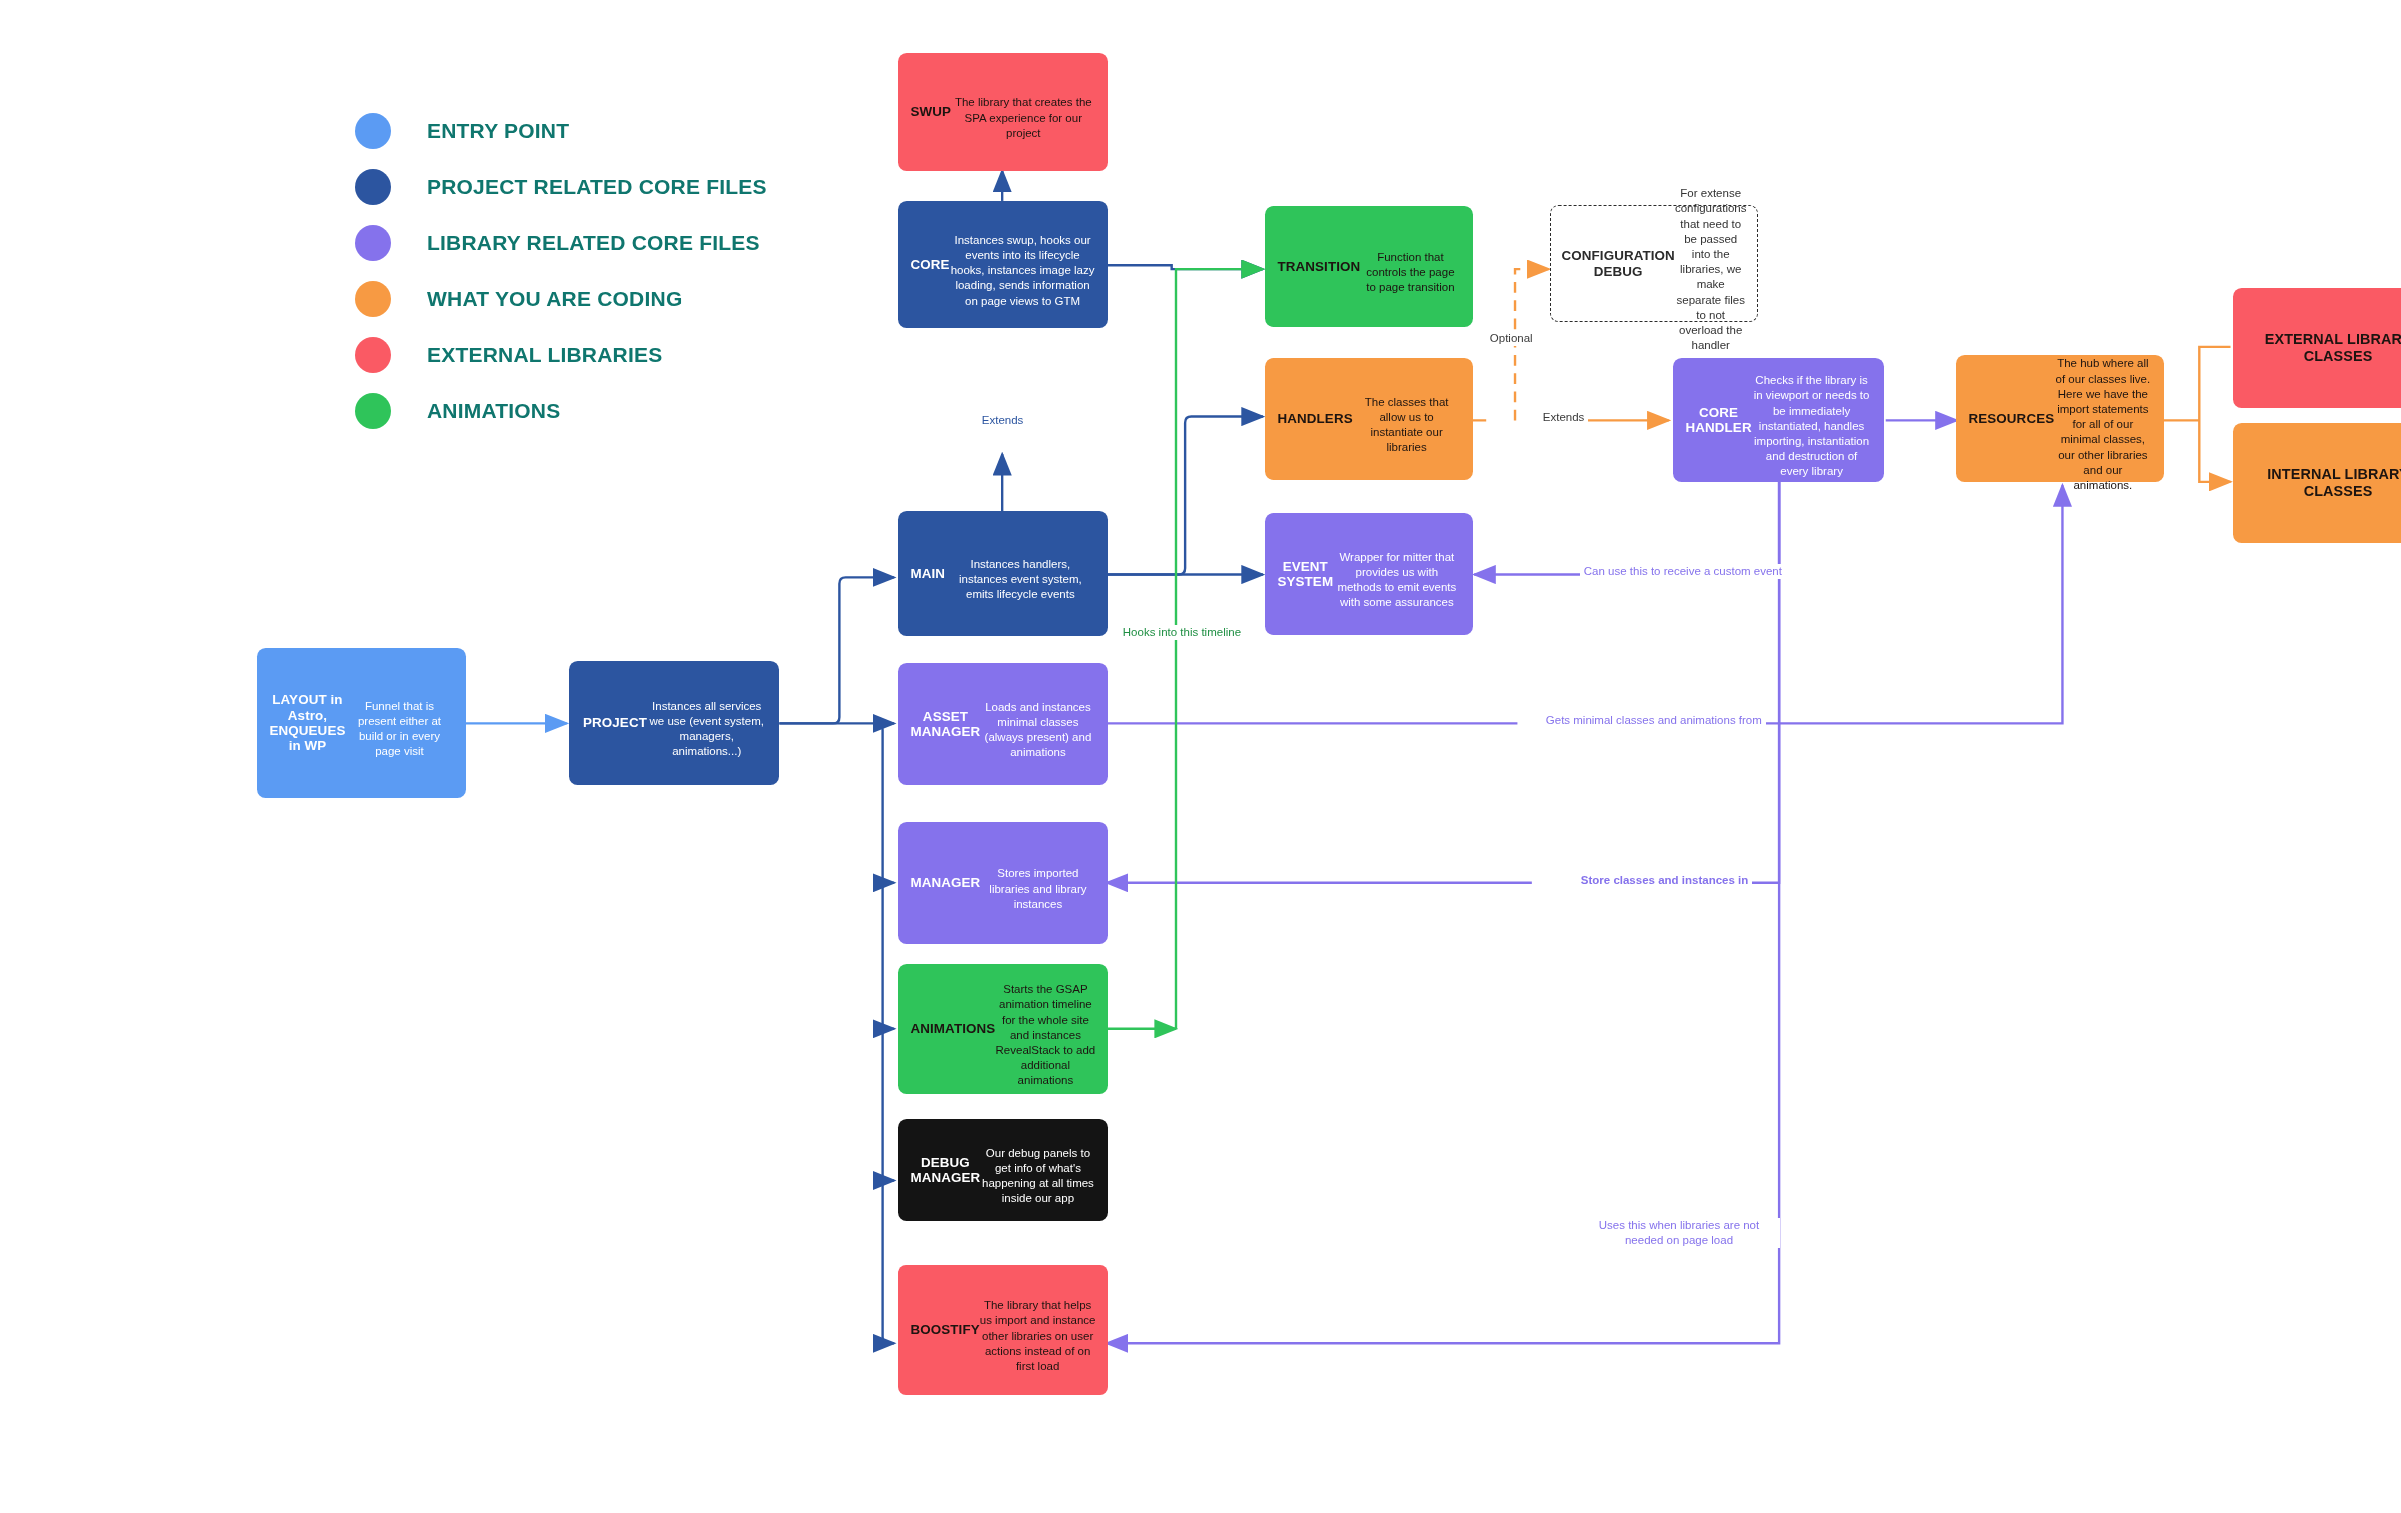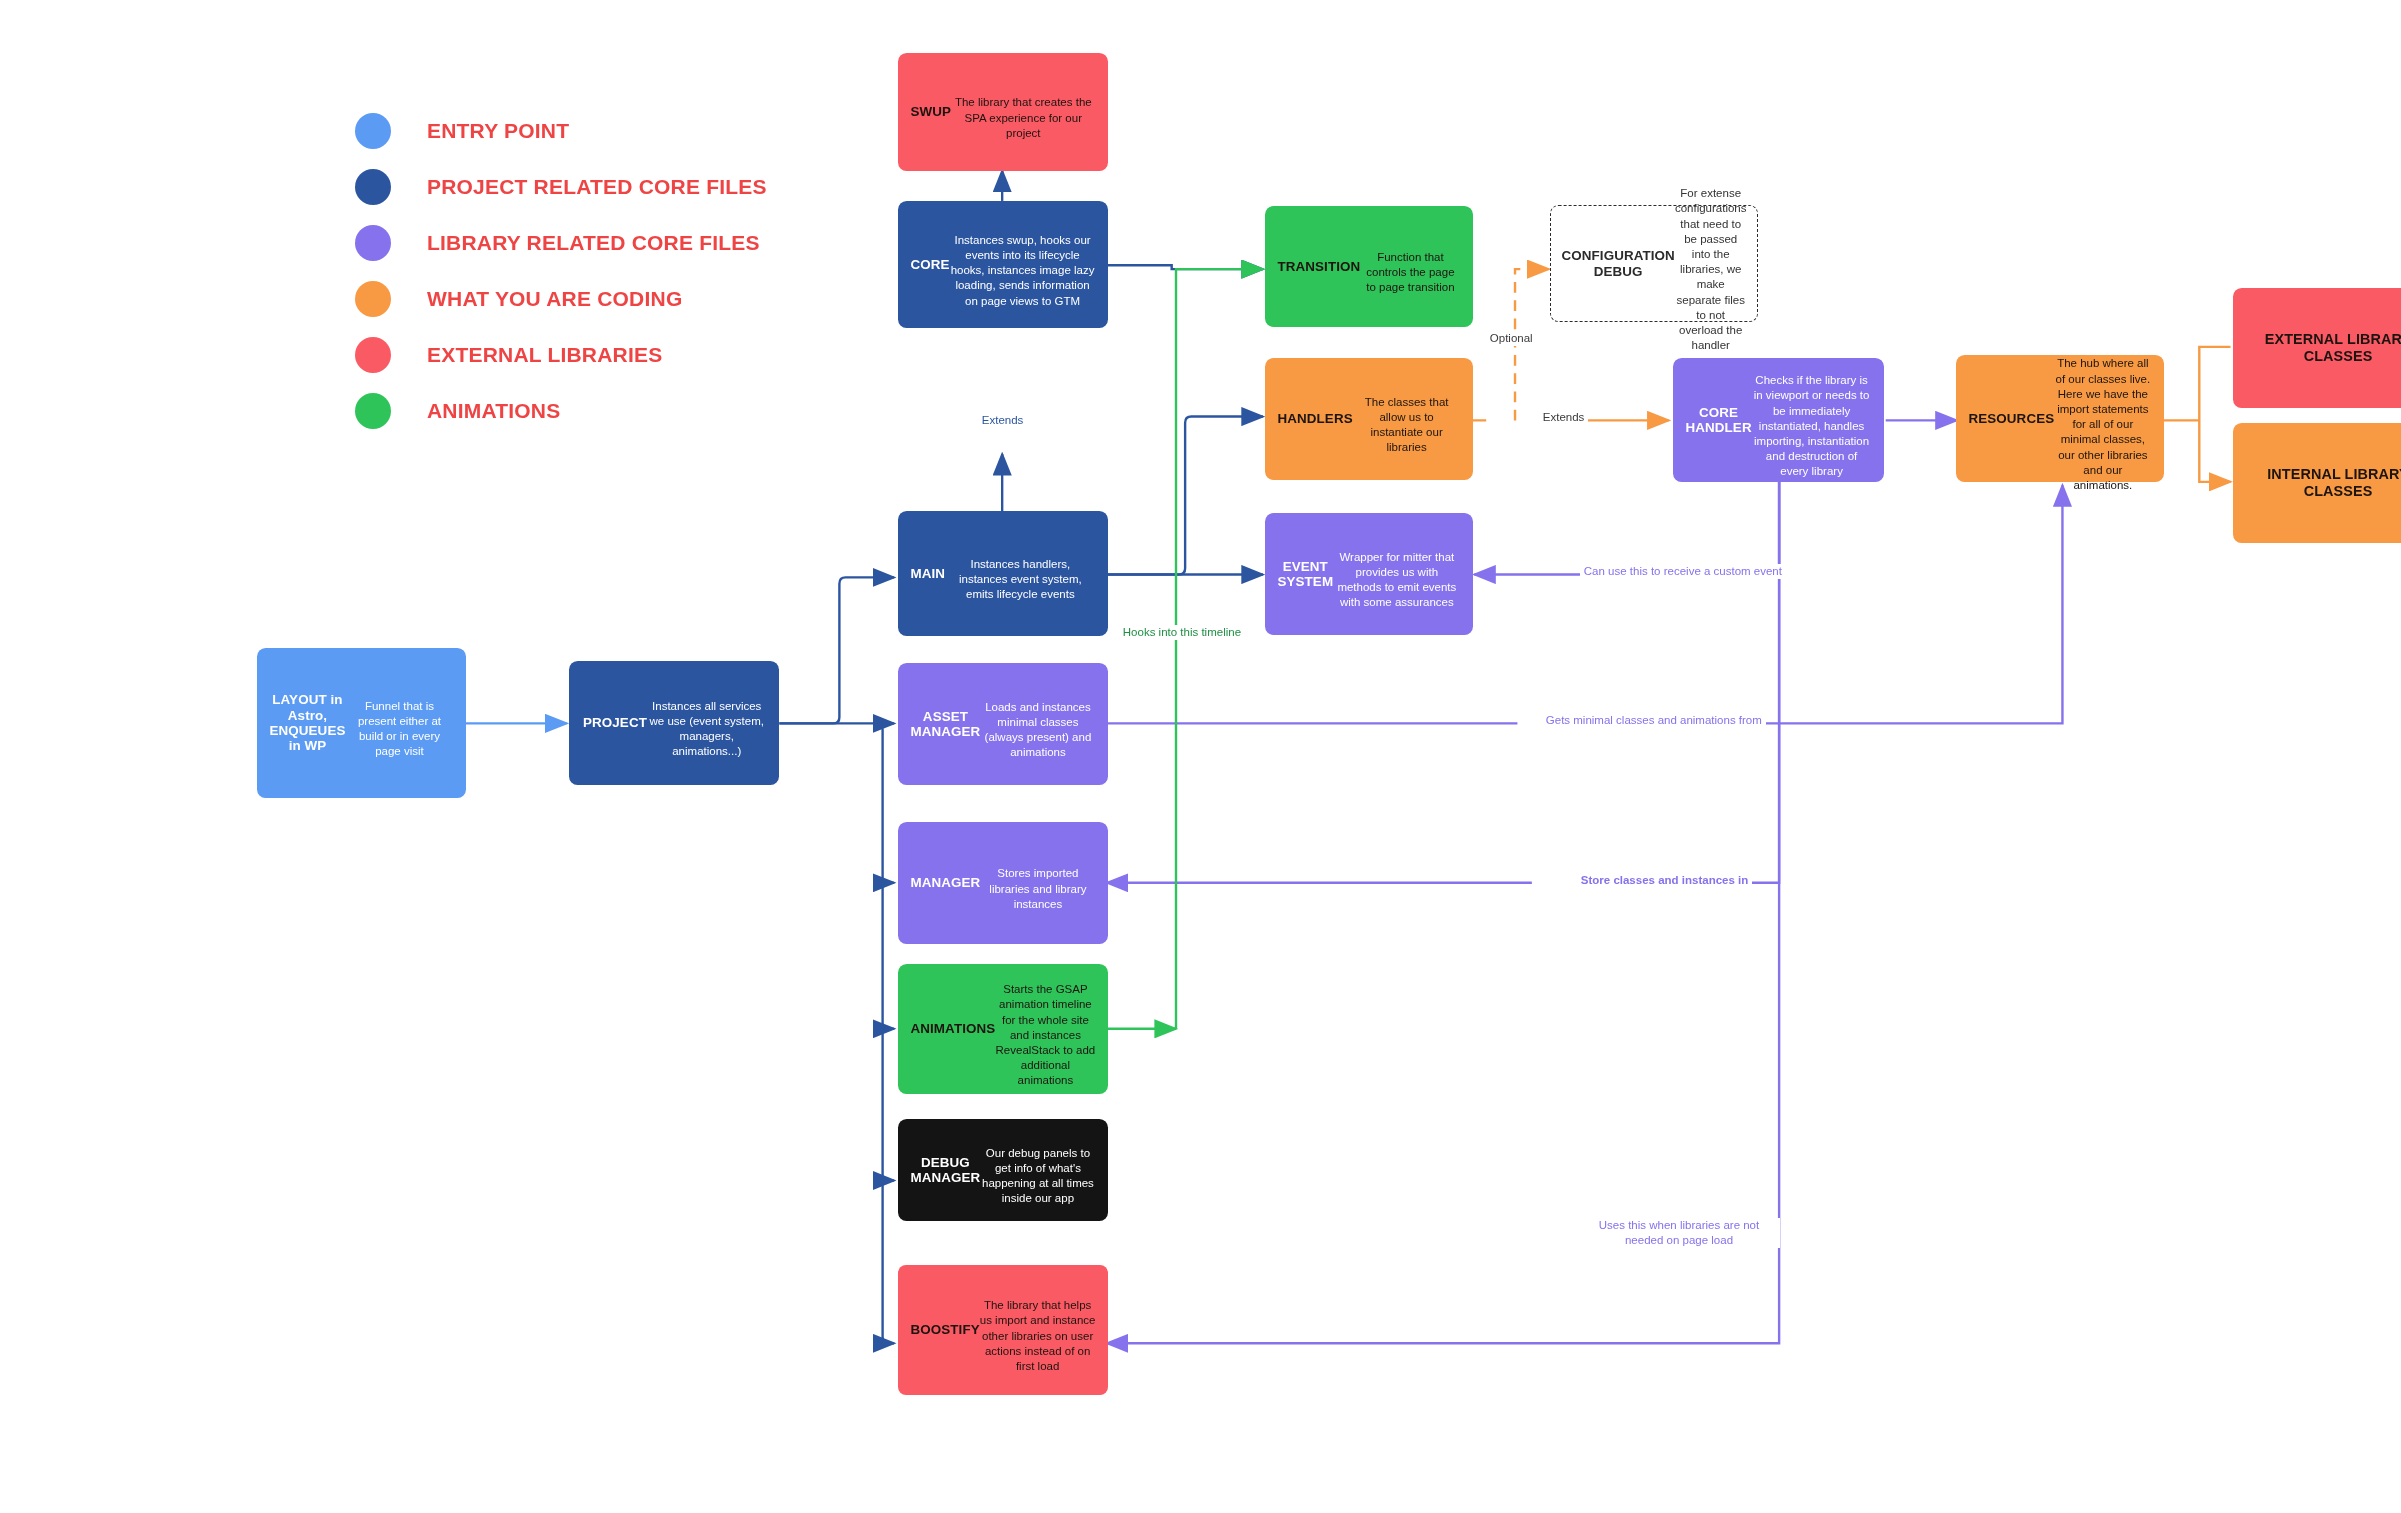--- a/index.html
+++ b/index.html
@@ -12,21 +12,21 @@
   #canvas { position: relative; width: 2437px; height: 1514px; }
 
   svg#wires { position:absolute; inset:0; width:2437px; height:1514px; pointer-events:none; }
 
   
   #legend { position:absolute; left:355px; top:103px; }
   .legend-row { display:flex; align-items:center; height:56px; }
   .legend-dot { width:36px; height:36px; border-radius:50%; flex:0 0 auto; }
   .legend-label {
     margin-left:36px; font-size:21px; font-weight:bold;
-    letter-spacing:0.2px; color:#ef4444; white-space:nowrap;
+    letter-spacing:0.2px; color:#0f766e; white-space:nowrap;
   }
 
   
   .node {
     position:absolute; border-radius:8.6px;
     display:flex; align-items:center; justify-content:center;
     text-align:center; padding:8.6px 12.5px;
   }
   .node .title { font-size:13.4px; font-weight:bold; letter-spacing:0.1px; line-height:1.15; }
   .node .desc  { font-size:11.5px; line-height:1.32; margin-top:12.5px; }

